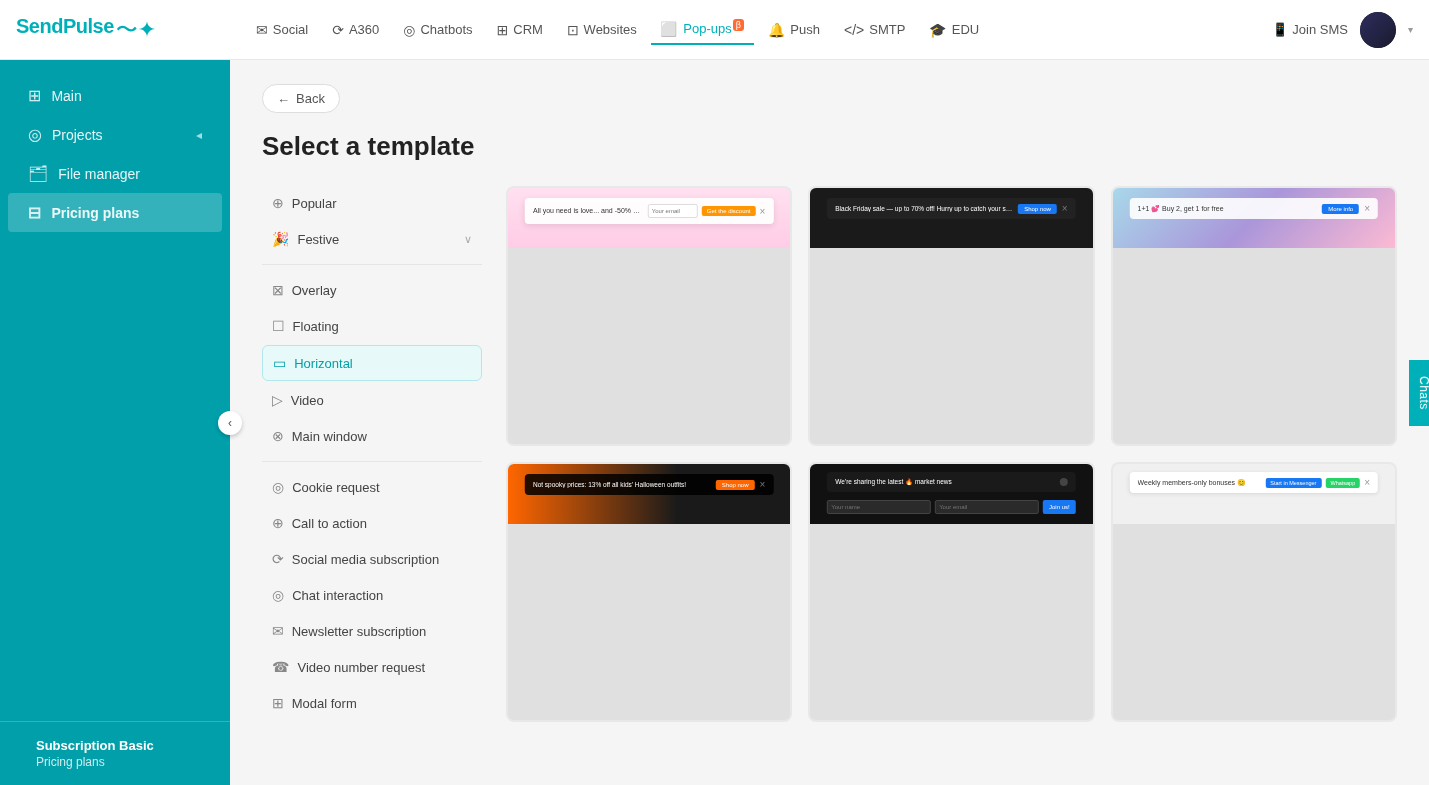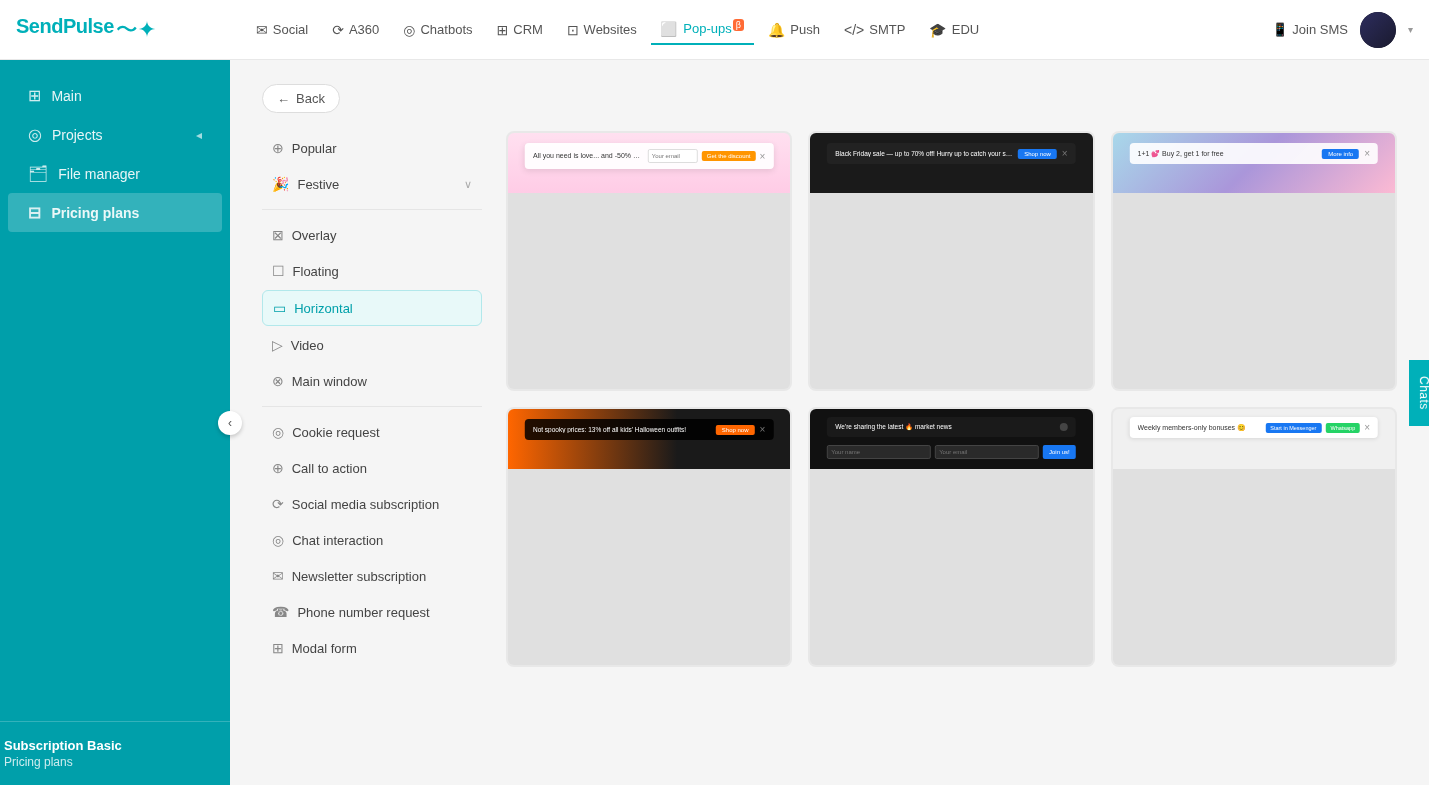--- a/index.html
+++ b/index.html
@@ -131,21 +131,21 @@
       margin: 0 8px;
     }
     .sidebar-item.active { background: rgba(255,255,255,0.2); font-weight: 600; }
     .sidebar-icon { font-size: 16px; opacity: 0.9; }
     .sidebar-arrow {
       margin-left: auto;
       font-size: 12px;
       opacity: 0.7;
     }
     .sidebar-bottom {
-      padding: 16px 4px;
+      padding: 16px 36px;
       border-top: 1px solid rgba(255,255,255,0.2);
       font-size: 12px;
     }
     .sidebar-bottom-title { font-weight: 600; font-size: 13px; }
     .sidebar-bottom-sub { opacity: 0.8; margin-top: 2px; }
     .collapse-btn {
       position: absolute;
       right: -12px;
       top: 50%;
       transform: translateY(-50%);
@@ -366,20 +366,21 @@
       <div class="sidebar-bottom-sub">Pricing plans</div>
     </div>
     <div class="collapse-btn">‹</div>
   </aside>
 
   <main class="main-content">
     <button class="back-btn">
       <span>←</span>
       <span>Back</span>
     </button>
+    <h1 class="page-title">Select a template</h1>
 
     <div class="content-layout">
 
       <div class="filter-panel">
         <div class="filter-item">
           <span class="filter-icon">⊕</span>
           <span>Popular</span>
         </div>
         <div class="filter-item">
           <span class="filter-icon">🎉</span>
@@ -423,21 +424,21 @@
         <div class="filter-item">
           <span class="filter-icon">◎</span>
           <span>Chat interaction</span>
         </div>
         <div class="filter-item">
           <span class="filter-icon">✉</span>
           <span>Newsletter subscription</span>
         </div>
         <div class="filter-item">
           <span class="filter-icon">☎</span>
-          <span>Phone number request</span>
+          <span>Video number request</span>
         </div>
         <div class="filter-item">
           <span class="filter-icon">⊞</span>
           <span>Modal form</span>
         </div>
       </div>
 
       <div class="templates-grid">
 
         <div class="template-card">

